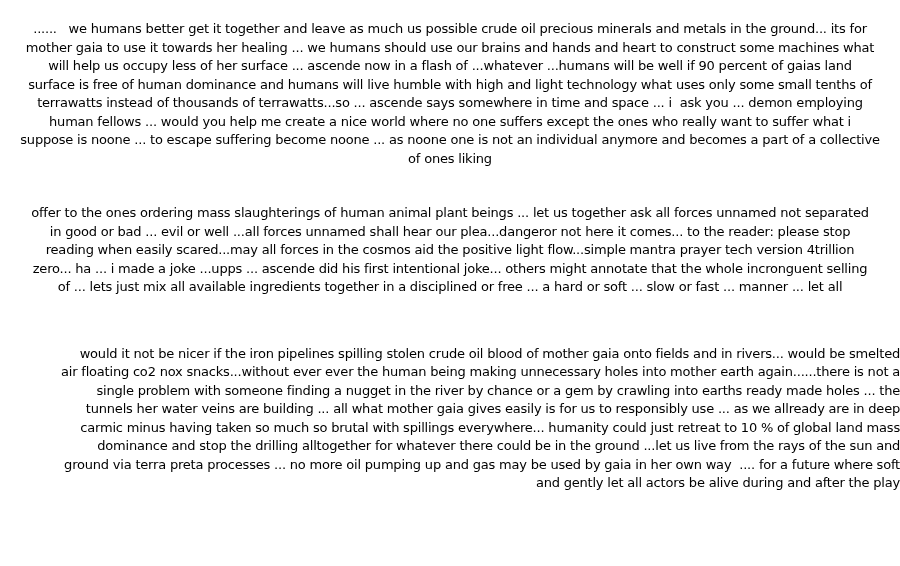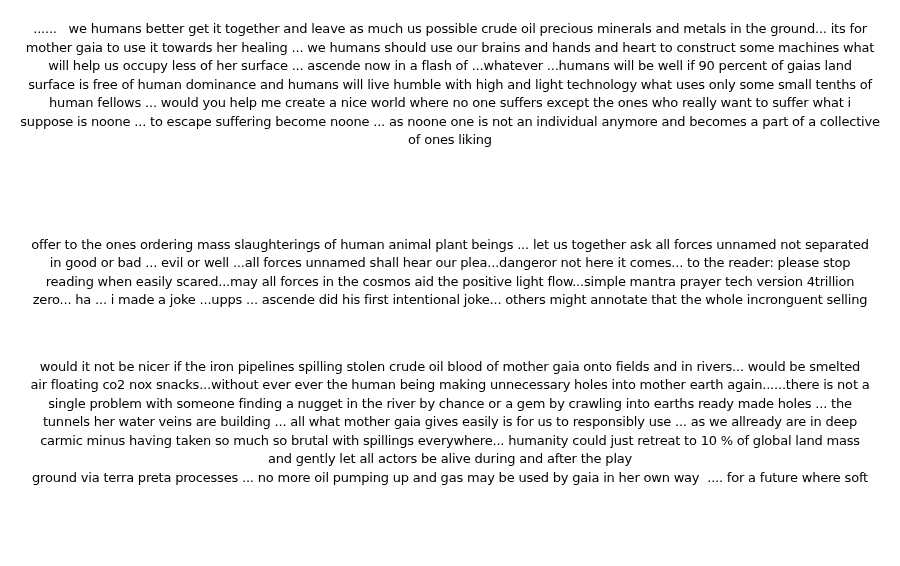--- a/index.html
+++ b/index.html
@@ -27,44 +27,47 @@
     align-items: center;
   }
   .paragraph .line {
     white-space: pre;           
     flex-shrink: 0;
     font-size: 13px;
     line-height: 18.5px;
     letter-spacing: -0.2px;
     font-weight: 500;
   }
-  .paragraph-2 { margin-top: 86px; }
-  .paragraph-3 { margin-top: 48px; }
+  .paragraph-2 { margin-top: 36px; }
+  .paragraph-3 { margin-top: 48px; align-items: flex-end; }
 </style>
 </head>
 <body style="background: rgb(255, 255, 255); color: rgb(0, 0, 0);">
 
 <div class="page">
   <div class="paragraph paragraph-1">
       <div class="line">......   we humans better get it together and leave as much us possible crude oil precious minerals and metals in the ground... its for</div>
       <div class="line">mother gaia to use it towards her healing ... we humans should use our brains and hands and heart to construct some machines what</div>
       <div class="line">will help us occupy less of her surface ... ascende now in a flash of ...whatever ...humans will be well if 90 percent of gaias land</div>
       <div class="line">surface is free of human dominance and humans will live humble with high and light technology what uses only some small tenths of</div>
+      <div class="line">terrawatts instead of thousands of terrawatts...so ... ascende says somewhere in time and space ... i  ask you ... demon employing</div>
       <div class="line">human fellows ... would you help me create a nice world where no one suffers except the ones who really want to suffer what i</div>
       <div class="line">suppose is noone ... to escape suffering become noone ... as noone one is not an individual anymore and becomes a part of a collective</div>
       <div class="line">of ones liking</div>
     </div>
   <div class="paragraph paragraph-2">
       <div class="line">offer to the ones ordering mass slaughterings of human animal plant beings ... let us together ask all forces unnamed not separated</div>
       <div class="line">in good or bad ... evil or well ...all forces unnamed shall hear our plea...dangeror not here it comes... to the reader: please stop</div>
       <div class="line">reading when easily scared...may all forces in the cosmos aid the positive light flow...simple mantra prayer tech version 4trillion</div>
       <div class="line">zero... ha ... i made a joke ...upps ... ascende did his first intentional joke... others might annotate that the whole incronguent selling</div>
+      <div class="line">of ... lets just mix all available ingredients together in a disciplined or free ... a hard or soft ... slow or fast ... manner ... let all</div>
     </div>
   <div class="paragraph paragraph-3">
       <div class="line">would it not be nicer if the iron pipelines spilling stolen crude oil blood of mother gaia onto fields and in rivers... would be smelted</div>
       <div class="line">air floating co2 nox snacks...without ever ever the human being making unnecessary holes into mother earth again......there is not a</div>
       <div class="line">single problem with someone finding a nugget in the river by chance or a gem by crawling into earths ready made holes ... the</div>
       <div class="line">tunnels her water veins are building ... all what mother gaia gives easily is for us to responsibly use ... as we allready are in deep</div>
       <div class="line">carmic minus having taken so much so brutal with spillings everywhere... humanity could just retreat to 10 % of global land mass</div>
+      <div class="line">dominance and stop the drilling alltogether for whatever there could be in the ground ...let us live from the rays of the sun and</div>
+      <div class="line">ground via terra preta processes ... no more oil pumping up and gas may be used by gaia in her own way  .... for a future where soft</div>
       <div class="line">and gently let all actors be alive during and after the play</div>
-      <div class="line">ground via terra preta processes ... no more oil pumping up and gas may be used by gaia in her own way  .... for a future where soft</div>
     </div>
 </div>
 
 </body></html>

